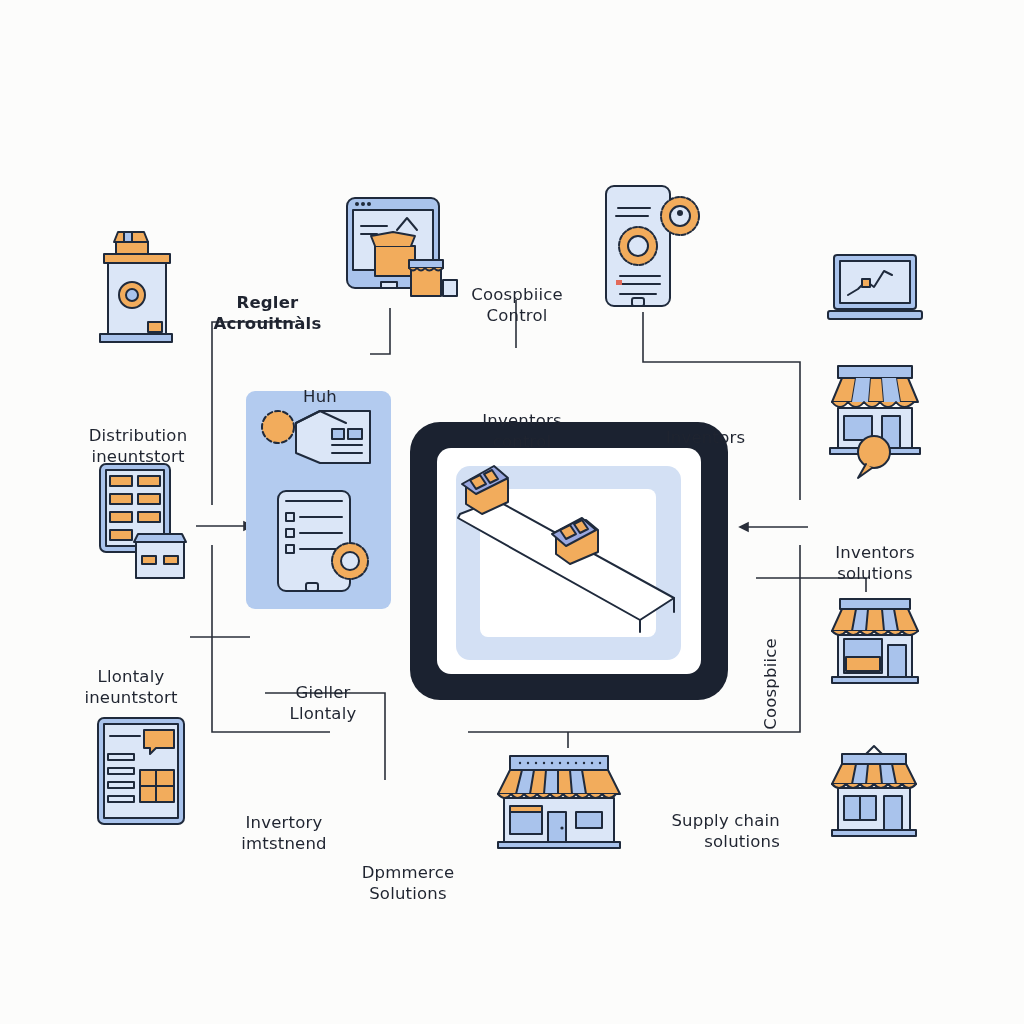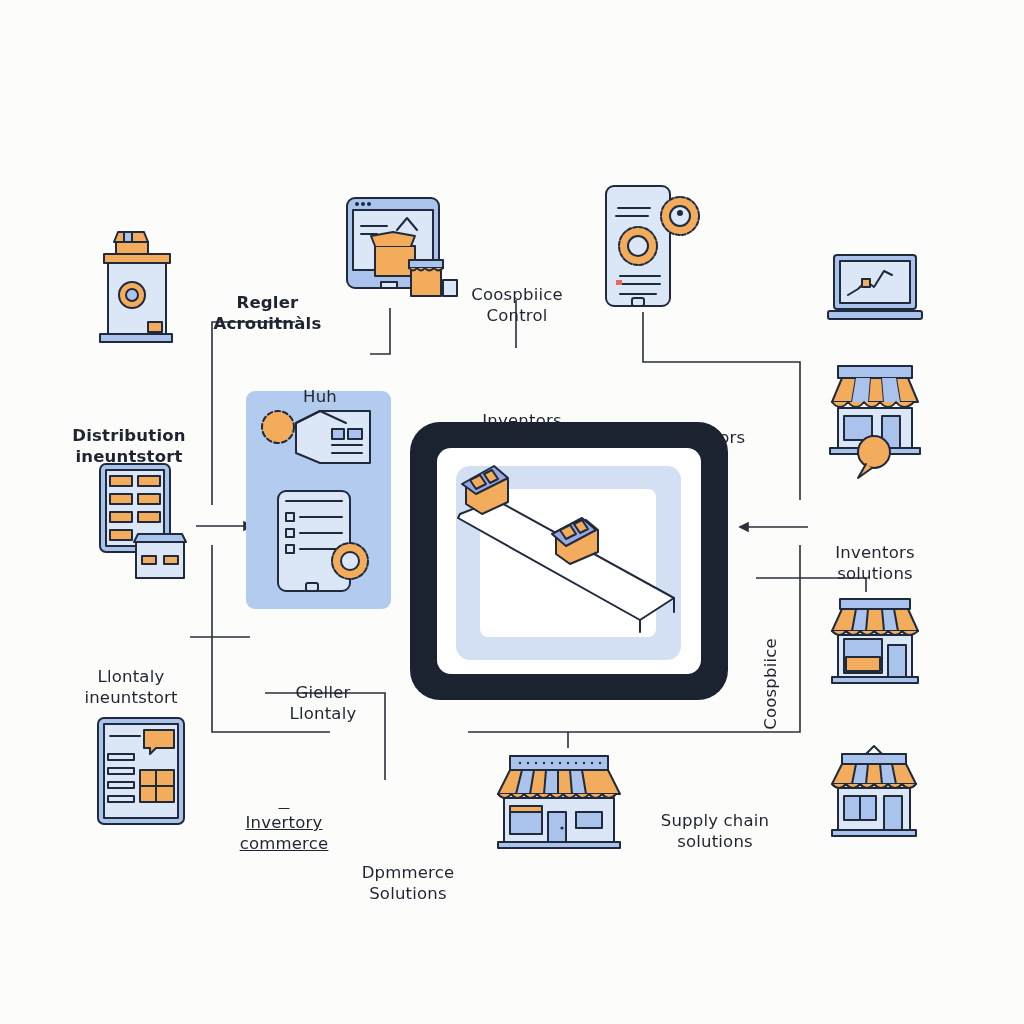--- a/index.html
+++ b/index.html
@@ -236,21 +236,21 @@
   <path class="s" d="M142 112 L172 96 L186 108 L156 124z" fill="#9aa8e0"></path>
   <path class="s" d="M150 108 l10 -5 l6 9 l-10 5z M164 102 l8 -4 l6 9 l-8 4z" fill="#f2ac5c"></path>
 </svg>
 
 <div class="lbl" style="left:205px;top:250px;width:125px;font-weight:bold;">
   <span>Regler</span><span>Acrouitnàls</span>
 </div>
 <div class="lbl" style="left:462px;top:242px;width:110px;">
   <span>Coospbiice</span><span>Control</span>
 </div>
-<div class="lbl" style="left:58px;top:383px;width:142px;font-weight:bold;">
+<div class="lbl" style="left:67px;top:383px;width:142px;">
   <span>Distribution</span><span>ineuntstort</span>
 </div>
 <div class="lbl" style="left:295px;top:344px;width:50px;">
   <span>Huh</span>
 </div>
 <div class="lbl" style="left:462px;top:368px;width:120px;">
   <span>Inventors</span><span>control</span>
 </div>
 <div class="lbl" style="left:648px;top:385px;width:115px;">
   <span>Inventors</span>
@@ -260,21 +260,21 @@
 </div>
 <div class="lbl" style="left:72px;top:624px;width:118px;">
   <span>Llontaly</span><span>ineuntstort</span>
 </div>
 <div class="lbl" style="left:278px;top:640px;width:90px;">
   <span>Gieller</span><span>Llontaly</span>
 </div>
 <div class="lbl" style="left:700px;top:642px;width:120px;transform:rotate(-90deg);transform-origin:center;">
   <span>Coospbiice</span>
 </div>
-<div class="lbl" style="left:228px;top:770px;width:112px;text-decoration:underline;">
-  <span>Invertory</span><span>commerce</span>
+<div class="lbl" style="left:228px;top:770px;width:112px;">
+  <span>Invertory</span><span>imtstnend</span>
 </div>
 <div class="lbl" style="left:350px;top:820px;width:116px;">
   <span>Dpmmerce</span><span>Solutions</span>
 </div>
-<div class="lbl" style="left:650px;top:768px;width:130px;text-align:center;">
+<div class="lbl" style="left:650px;top:768px;width:130px;text-align:right;">
   <span>Supply chain</span><span>solutions</span>
 </div>
 
 </body></html>

